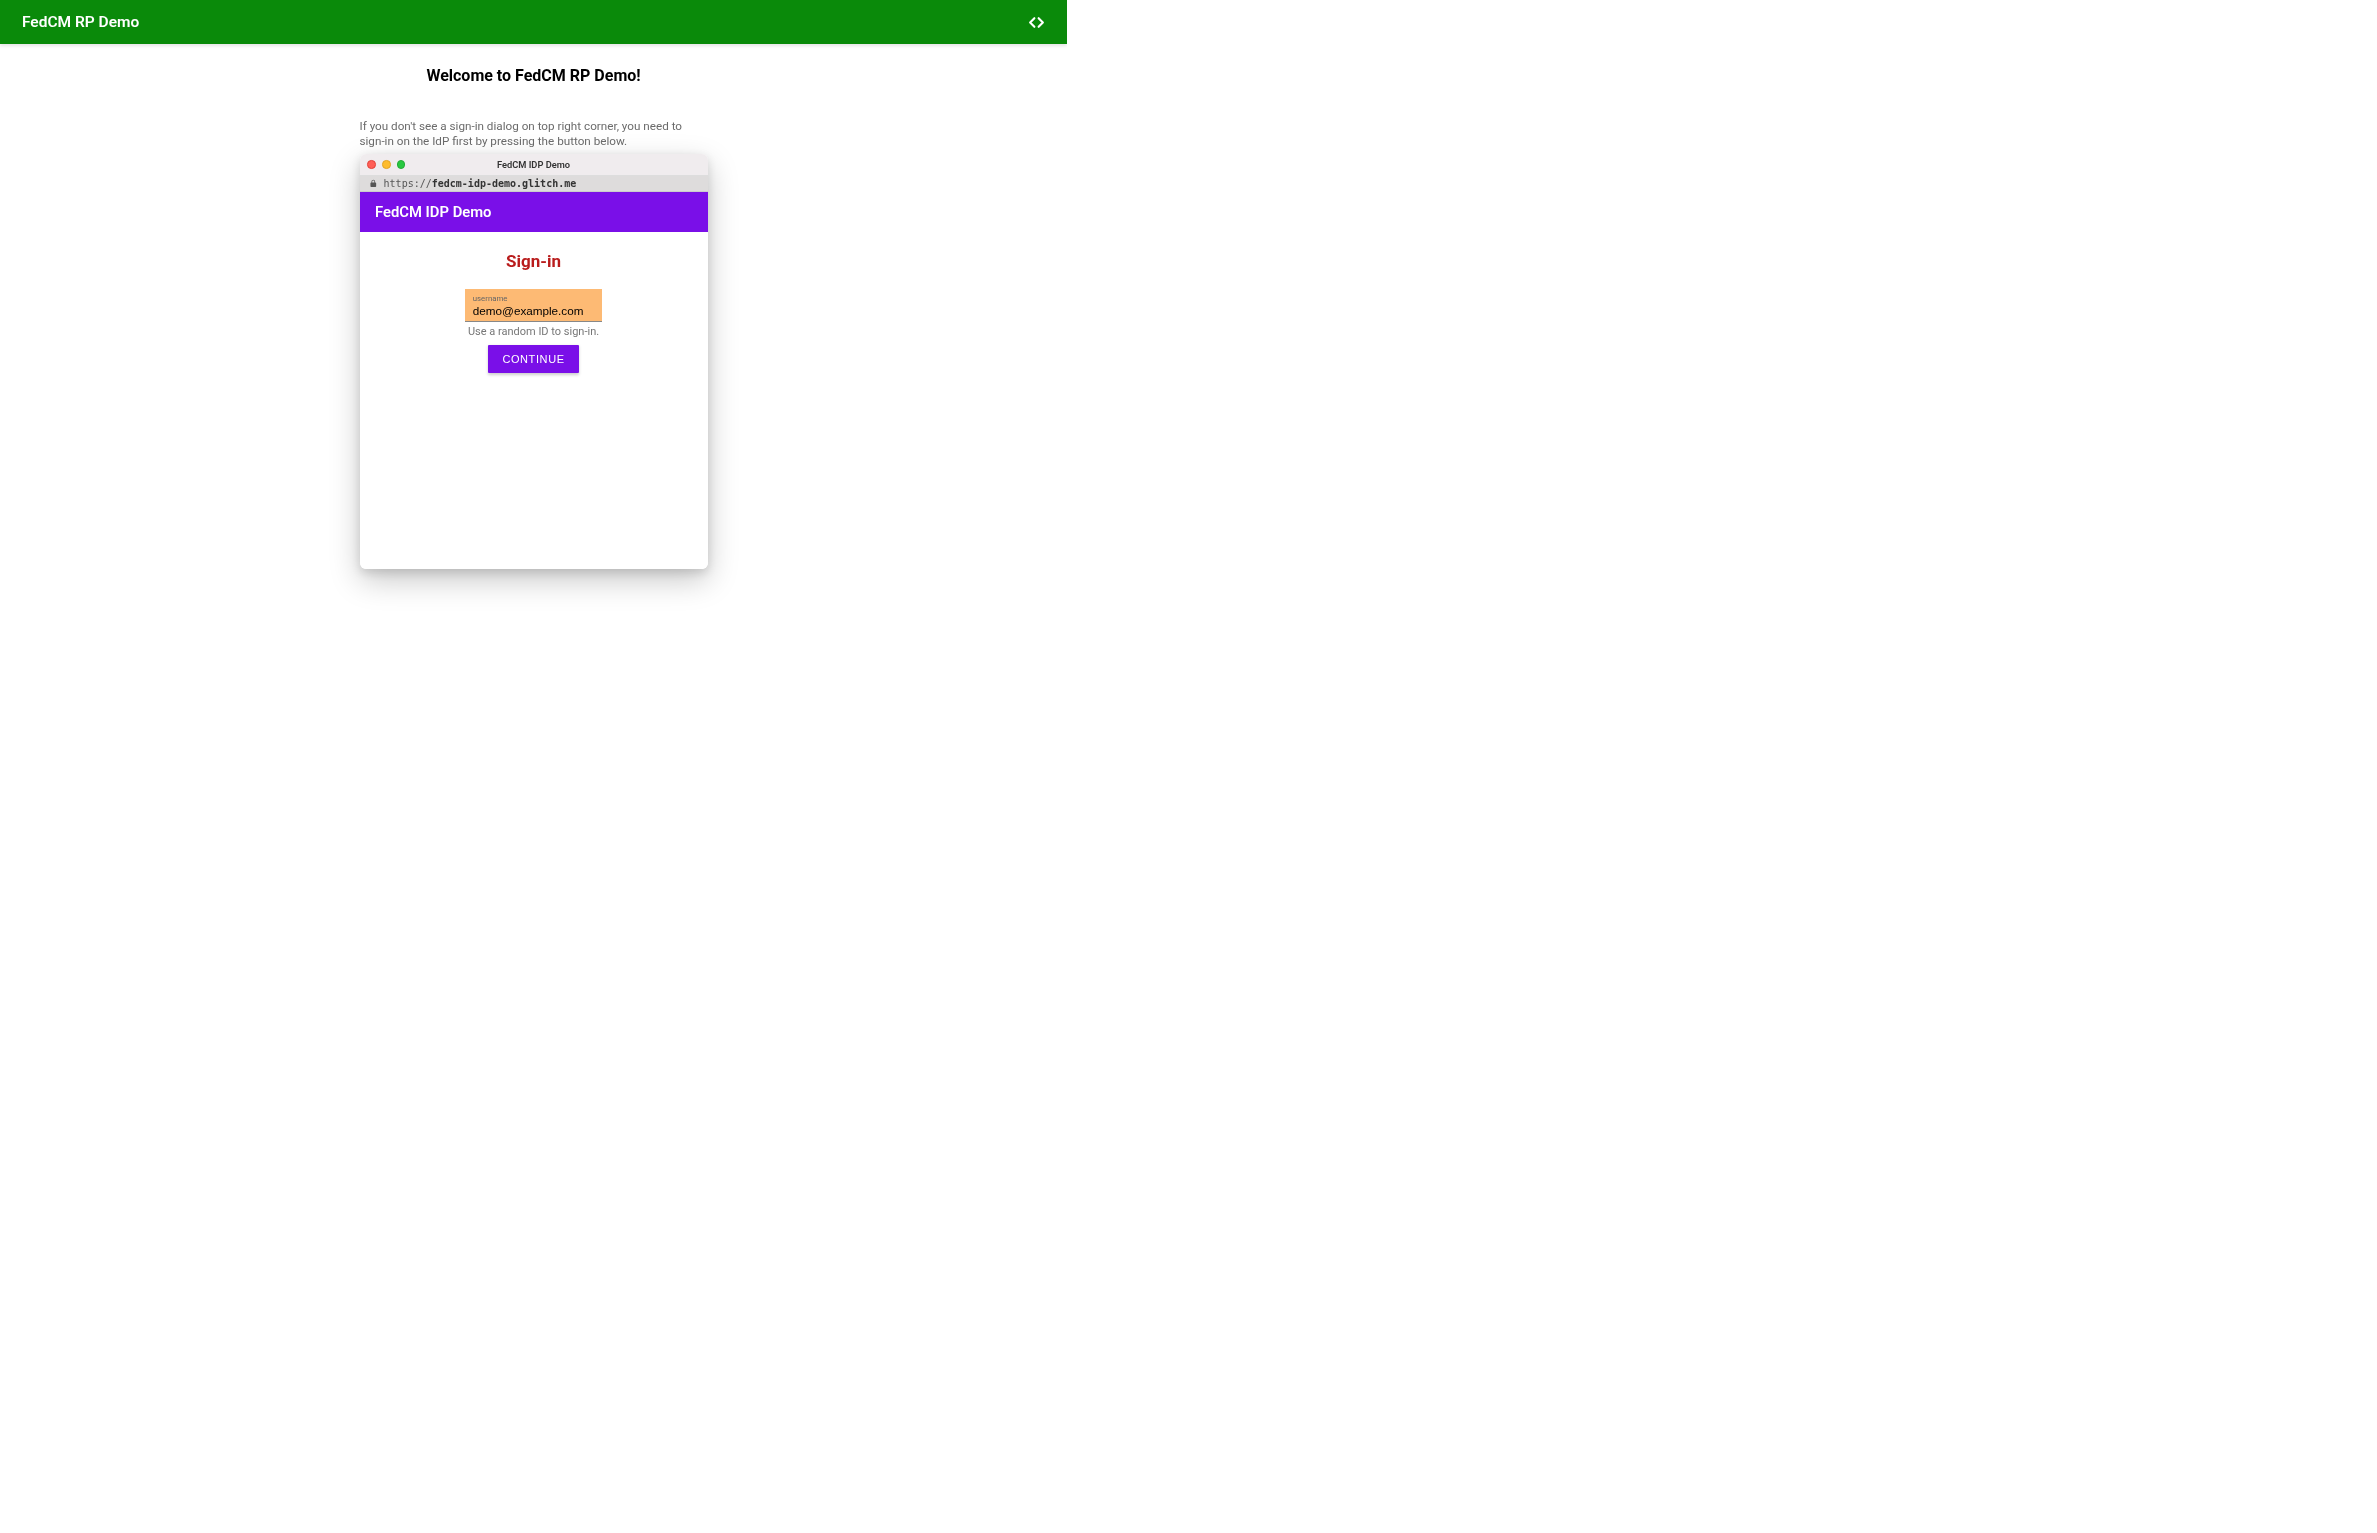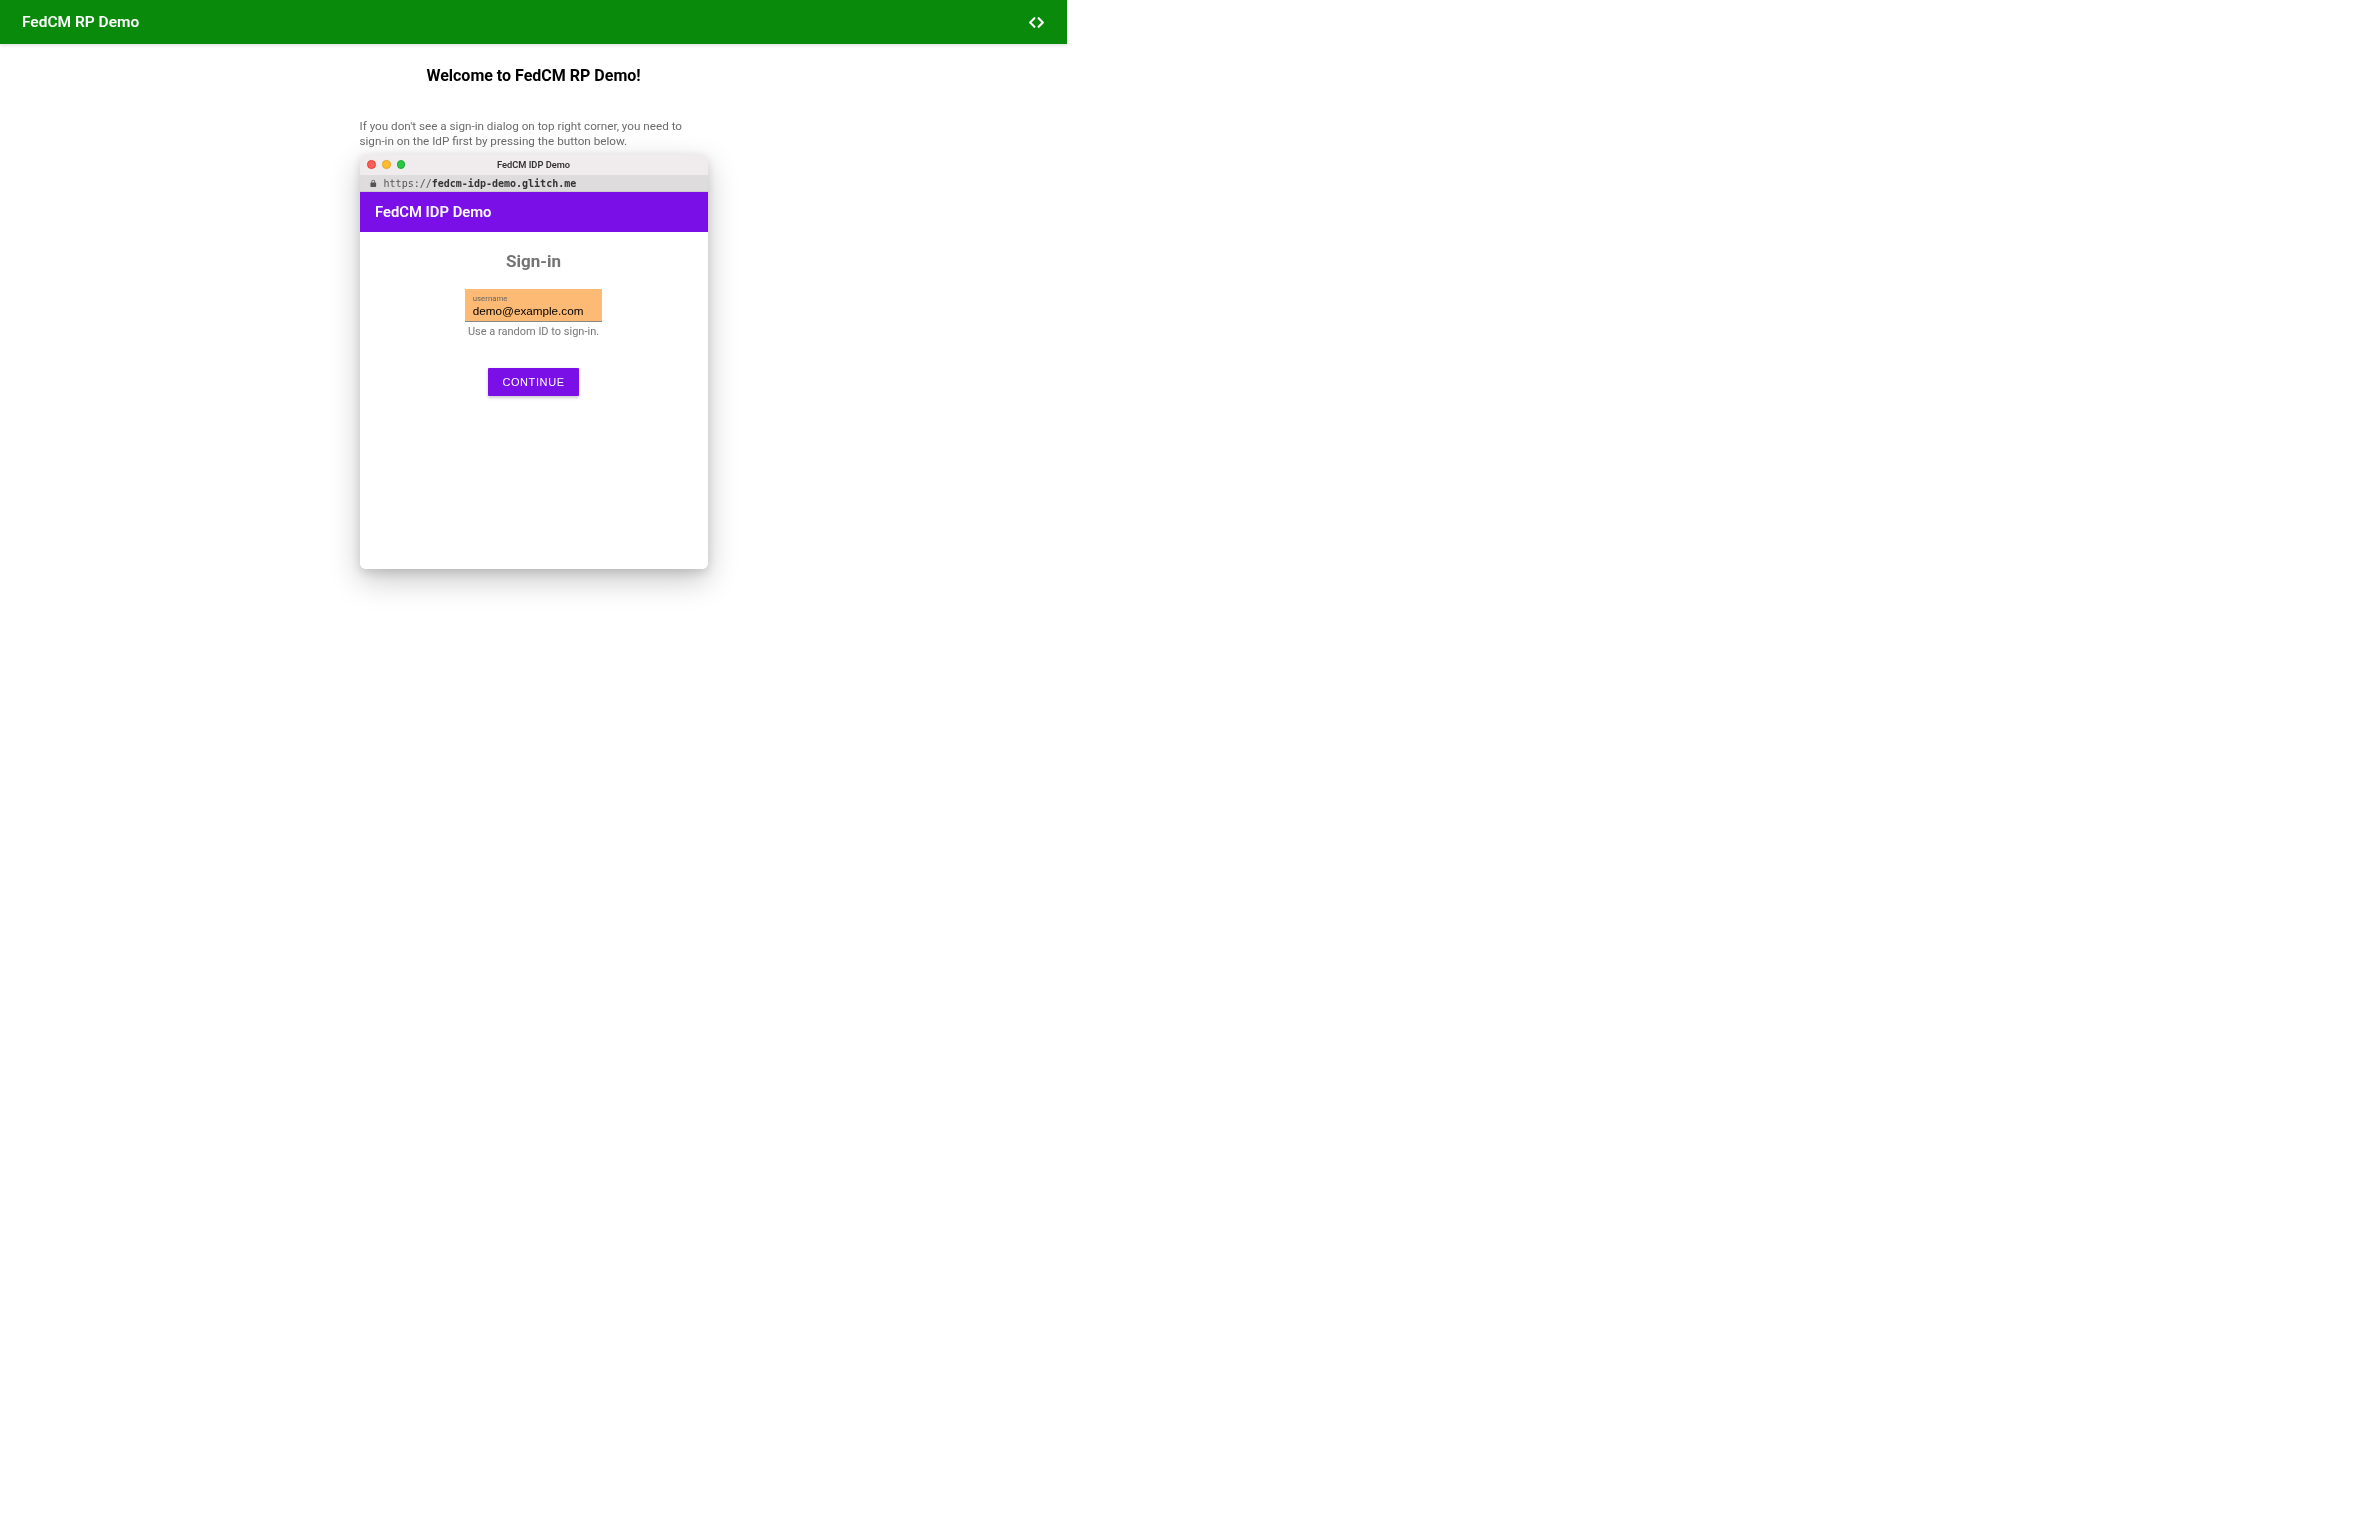--- a/index.html
+++ b/index.html
@@ -147,21 +147,21 @@
       background: #fff;
       padding: 18.7px 15.5px 31px;
       min-height: 337px;
       display: flex;
       flex-direction: column;
       align-items: center;
     }
     .signin-heading {
       font-size: 17px;
       font-weight: 700;
-      color: #737373;
+      color: #b91c1c;
       margin-bottom: 18.7px;
     }
     .text-field {
       width: 137px;
       background: #fdba74;
       border: none;
       border-bottom: 0.8px solid #888;
       padding: 4.7px 7.8px 3.1px 7.8px;
       margin-bottom: 3px;
       position: relative;
@@ -176,21 +176,21 @@
       background: transparent;
       font-size: 11.7px;
       color: #000;
       width: 100%;
       outline: none;
       padding: 0.8px 0;
     }
     .hint-text {
       font-size: 11px;
       color: #777;
-      margin-bottom: 30px;
+      margin-bottom: 7px;
     }
     .continue-btn {
       background: #7a0fe8;
       color: #fff;
       border: none;
       border-radius: 1px;
       padding: 7.8px 14px;
       font-size: 11px;
       font-weight: 500;
       letter-spacing: 0.6px;

